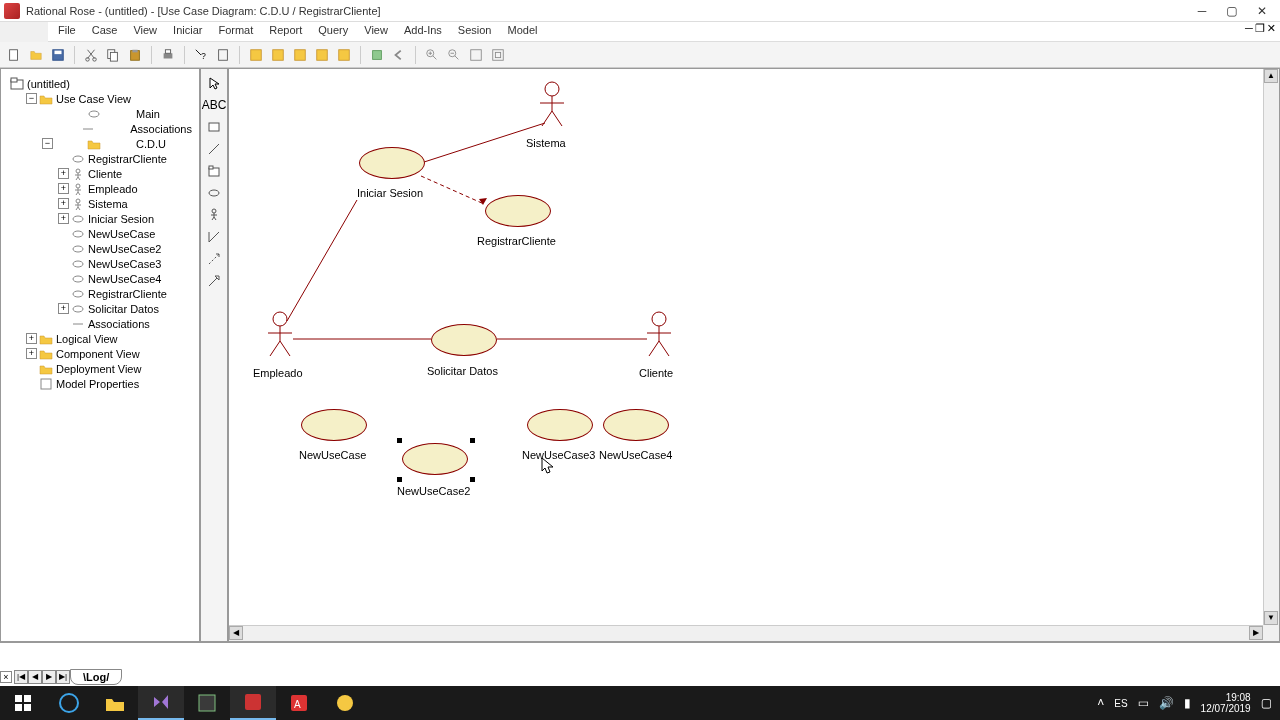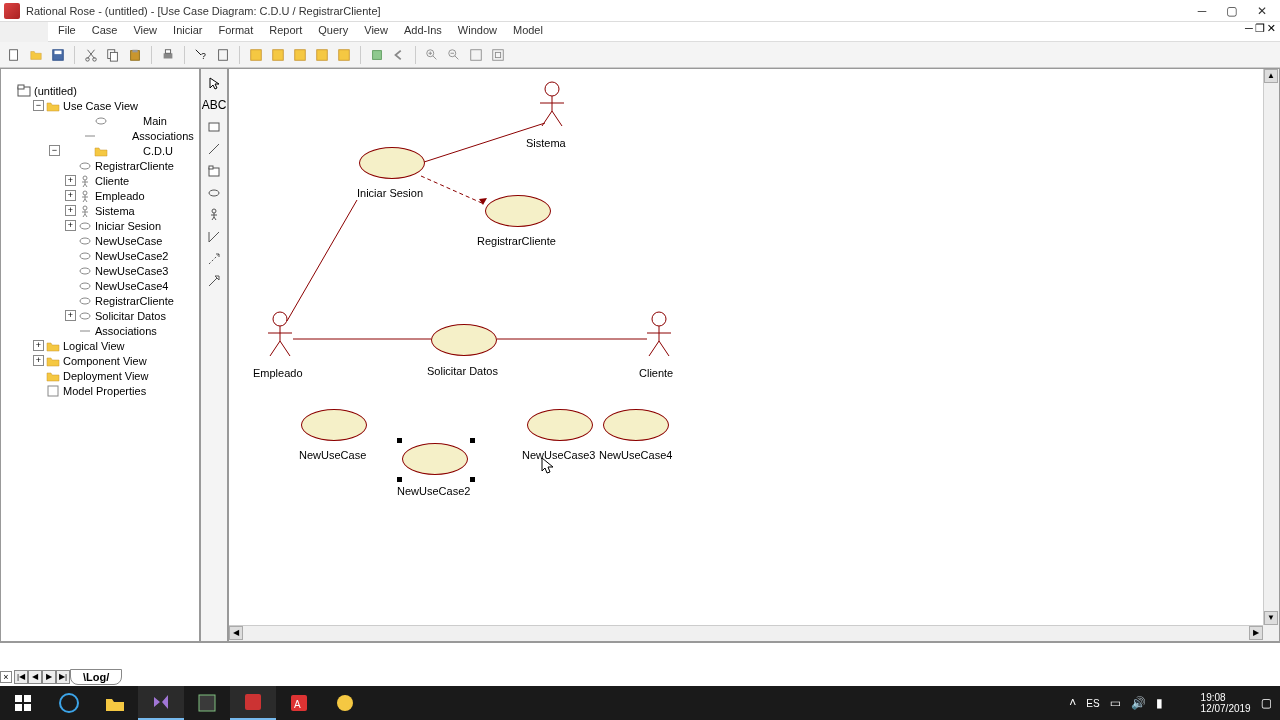--- a/index.html
+++ b/index.html
@@ -32,21 +32,21 @@
 .canvas .scrollbar-v { position: absolute; right: 0; top: 0; bottom: 16px; width: 16px; background: #f0f0f0; border-left: 1px solid #ccc; }
 .canvas .scrollbar-h { position: absolute; bottom: 0; left: 0; right: 16px; height: 16px; background: #f0f0f0; border-top: 1px solid #ccc; }
 .canvas .scrollcorner { position: absolute; bottom: 0; right: 0; width: 16px; height: 16px; background: #f0f0f0; }
 .scrollbar-v .arrow, .scrollbar-h .arrow { width: 14px; height: 14px; background: #ddd; border: 1px solid #aaa; position: absolute; font-size: 8px; text-align: center; line-height: 12px; }
 .scrollbar-v .arrow.up { top: 0; left: 0; }
 .scrollbar-v .arrow.down { bottom: 0; left: 0; }
 .scrollbar-h .arrow.left { left: 0; top: 0; }
 .scrollbar-h .arrow.right { right: 0; top: 0; }
 
 
-.tree { padding: 14px; text-align: center; }
+.tree { padding: 7px; text-align: center; }
 .tree-row { display: flex; align-items: center; height: 15px; white-space: nowrap; }
 .tree-row .exp { width: 11px; height: 11px; border: 1px solid #888; display: inline-flex; align-items: center; justify-content: center; font-size: 9px; margin-right: 2px; background: #fff; line-height: 1; }
 .tree-row .exp.none { border: none; }
 .tree-row .ticon { width: 14px; height: 14px; margin-right: 3px; display: inline-flex; align-items: center; justify-content: center; }
 .tree-row .tlabel { color: #000; }
 .indent0 { padding-left: 2px; }
 .indent1 { padding-left: 18px; }
 .indent2 { padding-left: 34px; gap: 32px; }
 .indent3 { padding-left: 50px; }
 
@@ -65,21 +65,21 @@
 .logpane .logtab { padding: 0 12px; border: 1px solid #888; border-top-left-radius: 0; border-top-right-radius: 0; border-bottom-left-radius: 8px; border-bottom-right-radius: 8px; background: #fff; height: 16px; line-height: 14px; font-weight: bold; }
 .statusbar2 { position: absolute; left: 0; right: 0; height: 18px; background: #f0f0f0; border-top: 1px solid #ccc; display: flex; align-items: center; padding: 0 6px; bottom: 16px; }
 .statusbar2 .stleft { flex: 1; }
 .statusbar2 .stcell { border-left: 1px solid #ccc; padding: 0 8px; height: 100%; display: flex; align-items: center; }
 
 
 .taskbar { position: absolute; bottom: 0; left: 0; right: 0; height: 34px; background: #1a1a1a; display: flex; align-items: center; }
 .taskbar .tbicon { width: 46px; height: 34px; display: flex; align-items: center; justify-content: center; }
 .taskbar .tbicon.active { border-bottom: 2px solid #76b9ed; background: rgba(255,255,255,0.08); }
 .taskbar .tray { margin-left: auto; display: flex; align-items: center; color: #fff; font-size: 10px; gap: 10px; padding-right: 8px; }
-.taskbar .clock { text-align: left; line-height: 1.1; margin-left: 28px; }
+.taskbar .clock { text-align: right; line-height: 1.1; }
 .taskbar .trayicon { color: #fff; font-size: 12px; }
 
 .folder-icon { fill: #f5c842; stroke: #c9962e; stroke-width: 0.5; }
 </style>
 </head>
 <body>
 
 <div class="titlebar">
   <div class="app-icon"></div>
   <div class="title">Rational Rose - (untitled) - [Use Case Diagram: C.D.U / RegistrarCliente]</div>
@@ -93,21 +93,21 @@
 <div class="menubar">
   <div class="mitem">File</div>
   <div class="mitem">Case</div>
   <div class="mitem">View</div>
   <div class="mitem">Iniciar</div>
   <div class="mitem">Format</div>
   <div class="mitem">Report</div>
   <div class="mitem">Query</div>
   <div class="mitem">View</div>
   <div class="mitem">Add-Ins</div>
-  <div class="mitem">Window</div>
+  <div class="mitem">Sesion</div>
   <div class="mitem">Model</div>
   <div class="mditrail">
     <div class="winbtn">─</div>
     <div class="winbtn">❐</div>
     <div class="winbtn">✕</div>
   </div>
 </div>
 
 <div class="toolbar">
   <div class="tbbtn">

